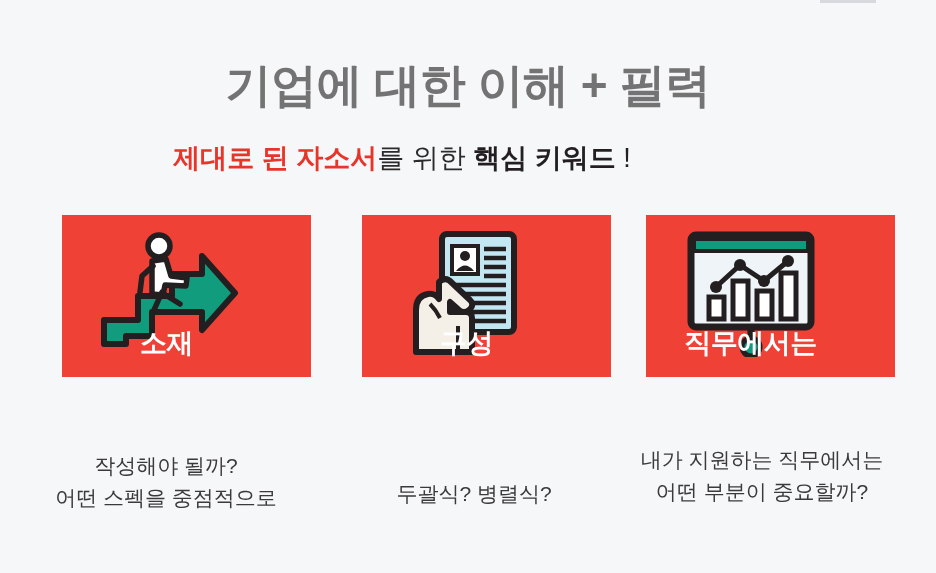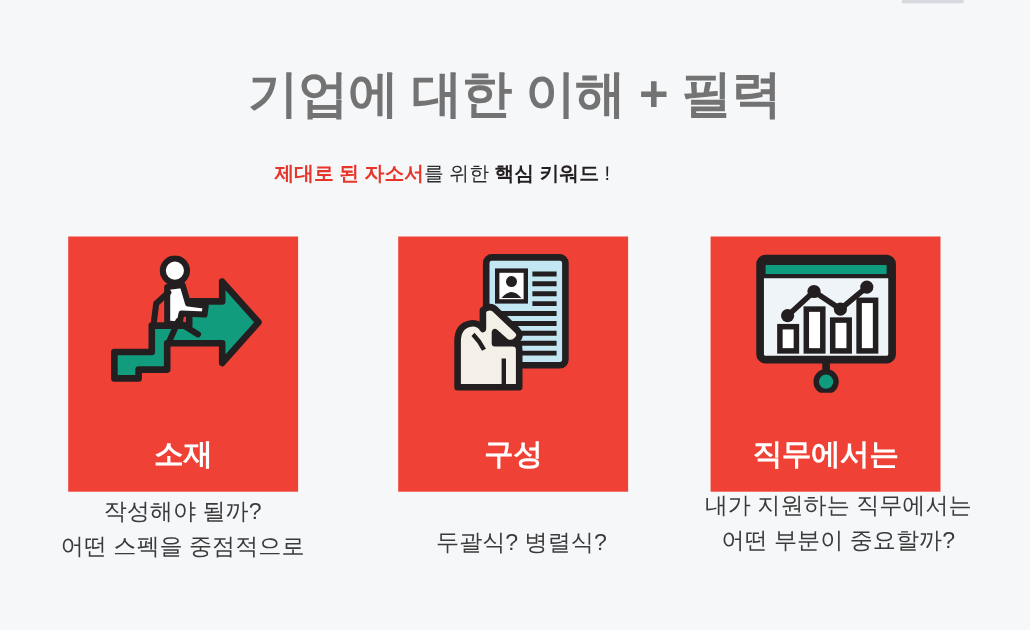--- a/index.html
+++ b/index.html
@@ -41,21 +41,21 @@
     color: #737373;
     letter-spacing: -0.5px;
     white-space: nowrap;
   }
   .subheadline {
     position: absolute;
     left: 0;
     top: 140px;
     width: 804px;
     text-align: center;
-    font-size: 18px;
+    font-size: 27px;
     line-height: 36px;
     color: #2b2b2b;
     white-space: nowrap;
   }
   .sub-red {
     color: #e8352a;
     font-weight: bold;
   }
   .sub-light {
     color: #2b2b2b;
@@ -74,22 +74,23 @@
     position: absolute;
     left: 0;
     top: 215px;
     width: 936px;
     height: 210px;
   }
   .card {
     position: absolute;
     top: 0;
     width: 209px;
-    height: 232px;
+    height: 162px;
     background: #ef4136;
+    padding-left: 40px;
   }
   .card-1 { left: 62px; }
   .card-2 { left: 362px; }
   .card-3 { left: 646px; }
 
   .card-icon {
     position: absolute;
     left: 0;
     top: 14px;
     width: 209px;

